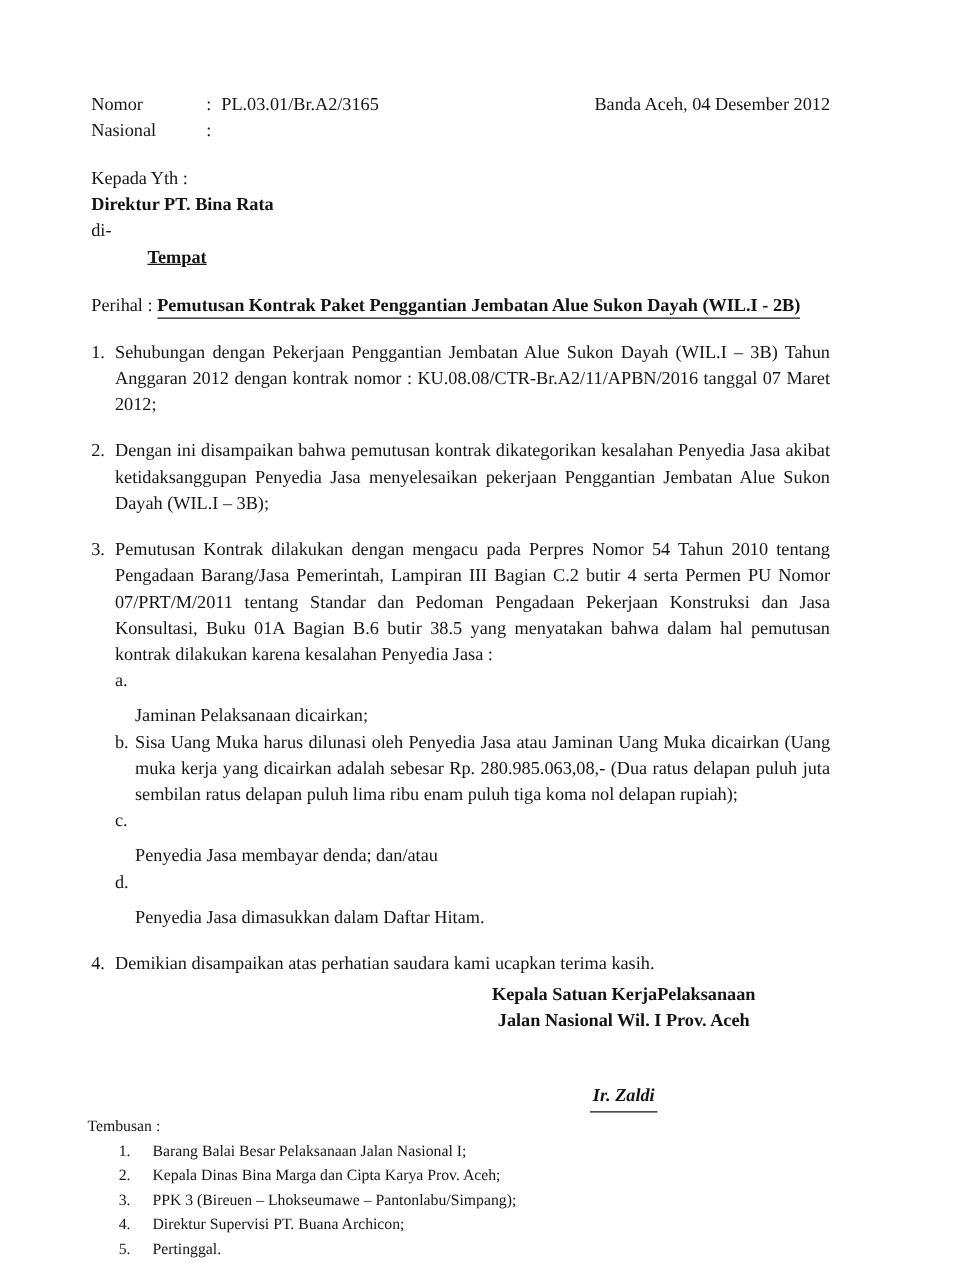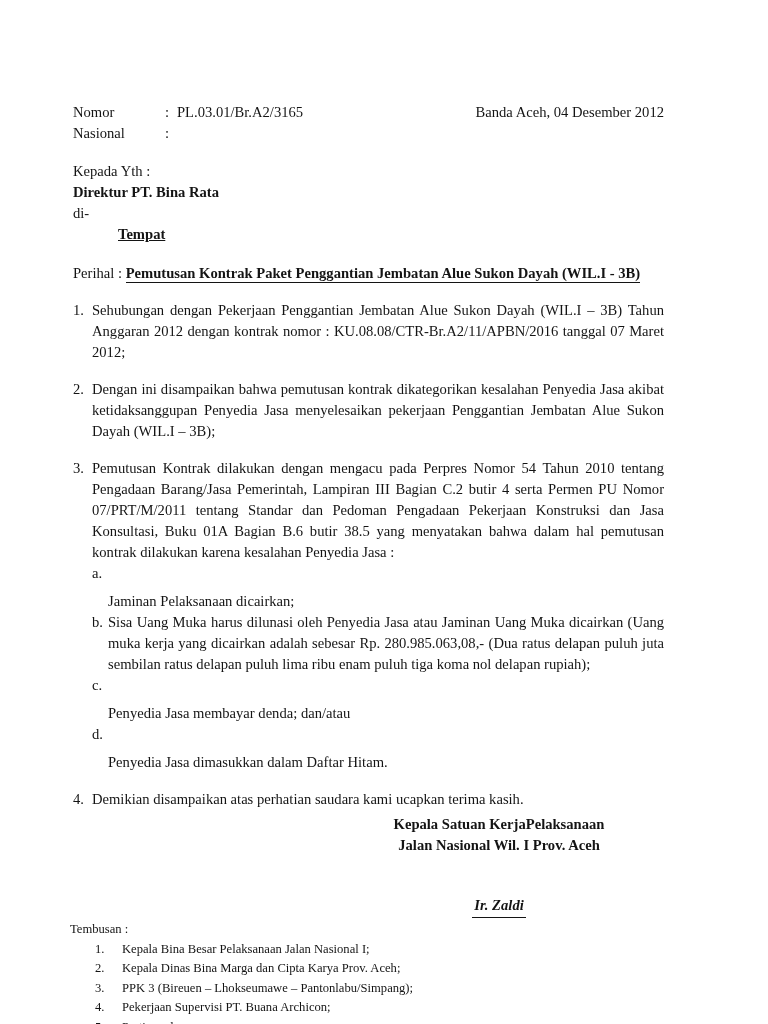--- a/index.html
+++ b/index.html
@@ -6,21 +6,21 @@
   html,body { background:#ffffff; }
   body {
     width:768px; height:1024px;
     font-family:"Liberation Serif", serif;
     color:#141414;
   }
   .page {
     position:relative;
     width:740px; height:1024px;
     background:#ffffff;
-    padding:102px 76px 0 73px;
+    padding:74px 76px 0 73px;
     font-size:14.6px;
     line-height:21px;
     overflow:hidden;
   }
   
   .header-row { display:flex; justify-content:space-between; align-items:flex-start; }
   .ref-line { white-space:nowrap; }
   .ref-label { display:inline-block; width:92px; }
   .ref-sep { display:inline-block; width:12px; }
   
@@ -71,21 +71,21 @@
 
   <div class="recipient">
     <div>Kepada Yth :</div>
     <div class="bold">Direktur PT. Bina Rata</div>
     <div>di-</div>
     <div class="bold tempat">Tempat</div>
   </div>
 
   <div class="subject">
     <span>Perihal :</span>
-    <span class="subject-text">Pemutusan Kontrak Paket Penggantian Jembatan Alue Sukon Dayah (WIL.I - 3B)</span>
+    <span class="subject-text">Pemutusan Kontrak Paket Penggantian Jembatan Alue Sukon Dayah (WIL.I - 2B)</span>
   </div>
 
   <div class="body-list">
 
     <div class="item">
       <span class="item-num">1.</span>
       <div class="item-text">Sehubungan dengan Pekerjaan Penggantian Jembatan Alue Sukon Dayah (WIL.I – 3B) Tahun Anggaran 2012 dengan kontrak nomor : KU.08.08/CTR-Br.A2/11/APBN/2016 tanggal 07 Maret 2012;</div>
     </div>
 
     <div class="item">
@@ -130,33 +130,33 @@
     <div>Jalan Nasional Wil. I Prov. Aceh</div>
     <div class="sig-name-wrap">
       <span class="sig-name">Ir. Zaldi</span>
     </div>
   </div>
 
   <div class="tembusan">
     <div class="tembusan-label">Tembusan :</div>
     <div class="t-item">
       <span class="t-num">1.</span>
-      <div class="t-text">Kepala Bina Besar Pelaksanaan Jalan Nasional I;</div>
+      <div class="t-text">Barang Balai Besar Pelaksanaan Jalan Nasional I;</div>
     </div>
     <div class="t-item">
       <span class="t-num">2.</span>
       <div class="t-text">Kepala Dinas Bina Marga dan Cipta Karya Prov. Aceh;</div>
     </div>
     <div class="t-item">
       <span class="t-num">3.</span>
       <div class="t-text">PPK 3 (Bireuen – Lhokseumawe – Pantonlabu/Simpang);</div>
     </div>
     <div class="t-item">
       <span class="t-num">4.</span>
-      <div class="t-text">Pekerjaan Supervisi PT. Buana Archicon;</div>
+      <div class="t-text">Direktur Supervisi PT. Buana Archicon;</div>
     </div>
     <div class="t-item">
       <span class="t-num">5.</span>
       <div class="t-text">Pertinggal.</div>
     </div>
   </div>
 
 </div>
 
 </body></html>

